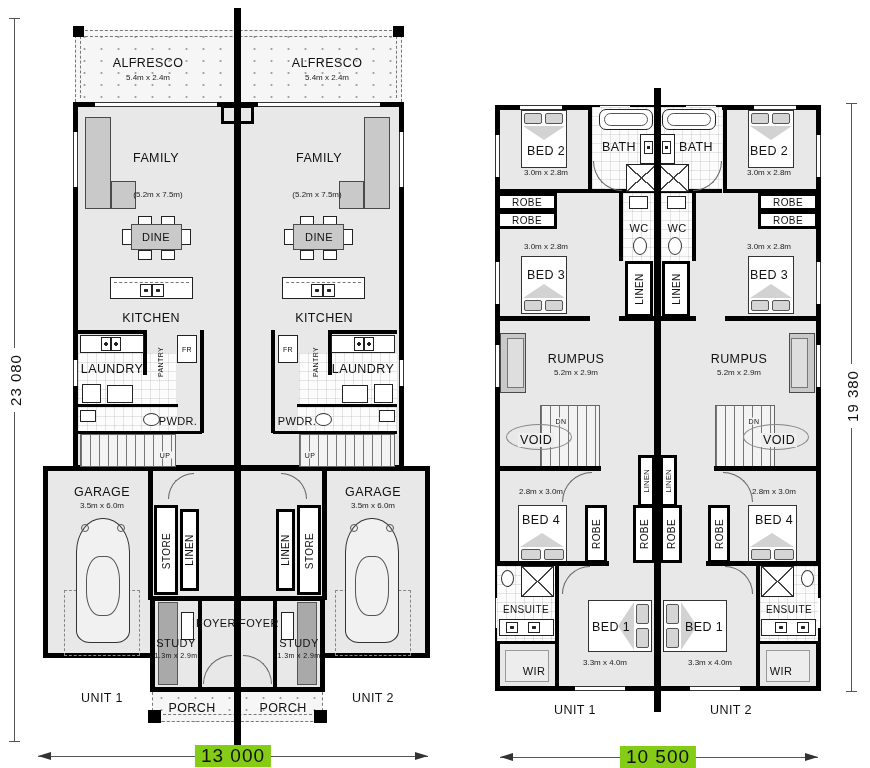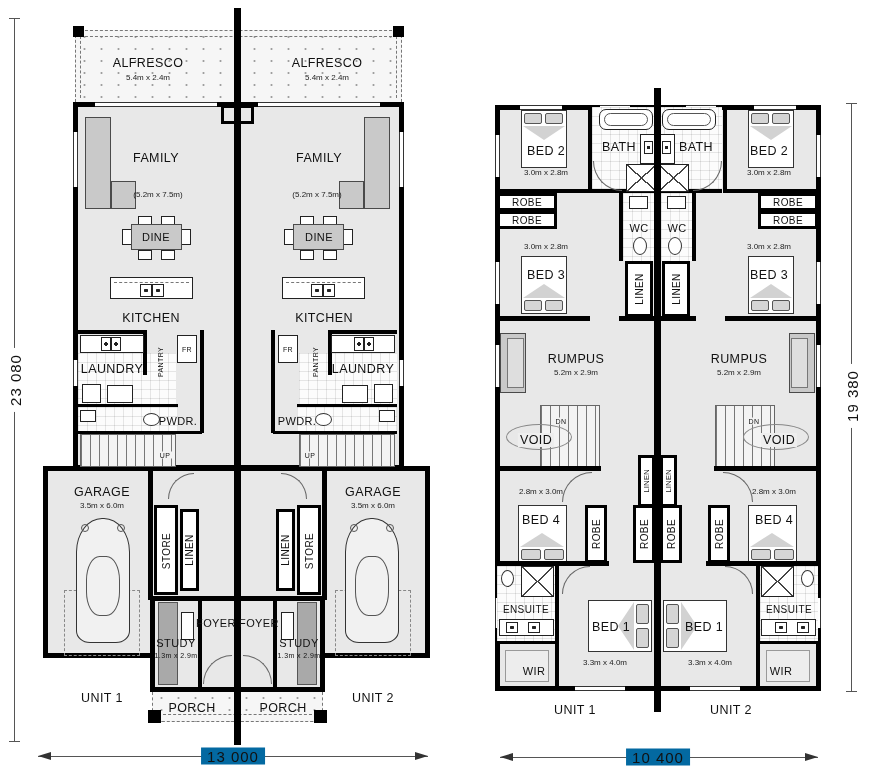--- a/index.html
+++ b/index.html
@@ -35,21 +35,21 @@
   .pil{position:absolute;box-sizing:border-box;background:#d5d5d5;border:1px solid #555;border-radius:2px;}
   .tri{position:absolute;width:0;height:0;}
   .dash{position:absolute;box-sizing:border-box;border:1px dashed #777;}
   .win{position:absolute;background:#fff;border-top:1.5px solid #333;border-bottom:1.5px solid #333;box-sizing:border-box;}
   .winv{position:absolute;background:#fff;border-left:1.5px solid #333;border-right:1.5px solid #333;box-sizing:border-box;}
   .arc{position:absolute;box-sizing:border-box;border:1px solid #666;background:transparent;}
   .oval{position:absolute;box-sizing:border-box;border:1px solid #888;border-radius:50%;}
   .toilet{position:absolute;box-sizing:border-box;background:#fff;border:1px solid #333;border-radius:50%;}
   .dimline{position:absolute;background:#555;}
   .tick{position:absolute;background:#555;}
-  .dimnum{position:absolute;transform:translate(-50%,-50%);font-size:15px;background:#0369a1;
+  .dimnum{position:absolute;transform:translate(-50%,-50%);font-size:19px;background:#84cc16;
           padding:0 6px;letter-spacing:1px;z-index:40;}
   .vdimnum{position:absolute;writing-mode:vertical-rl;transform:translate(-50%,-50%) rotate(180deg);
            font-size:15px;background:#fff;padding:6px 0;letter-spacing:1px;z-index:40;}
   .arrL{position:absolute;width:0;height:0;border-top:4px solid transparent;border-bottom:4px solid transparent;border-right:13px solid #333;}
   .arrR{position:absolute;width:0;height:0;border-top:4px solid transparent;border-bottom:4px solid transparent;border-left:13px solid #333;}
   .sink{position:absolute;box-sizing:border-box;background:
         radial-gradient(circle 2px at 50% 50%,#222 90%,transparent 91%),#fff;border:1px solid #222;}
 </style>
 </head>
 <body>
@@ -406,15 +406,15 @@
   <div class="lbl" style="left:575px;top:710px;">UNIT 1</div>
   <div class="lbl" style="left:731px;top:710px;">UNIT 2</div>
 
   <div class="dimline" style="left:851px;top:103px;width:1px;height:589px;"></div>
   <div class="tick" style="left:846px;top:103px;width:11px;height:1px;"></div>
   <div class="tick" style="left:846px;top:691px;width:11px;height:1px;"></div>
   <div class="vdimnum" style="left:852px;top:396px;">19 380</div>
   <div class="dimline" style="left:500px;top:757px;width:318px;height:1px;"></div>
   <div class="arrL" style="left:500px;top:753px;"></div>
   <div class="arrR" style="left:805px;top:753px;"></div>
-  <div class="dimnum" style="left:658px;top:757px;">10 400</div>
+  <div class="dimnum" style="left:658px;top:757px;">10 500</div>
 
 </div>
 
 </body></html>

